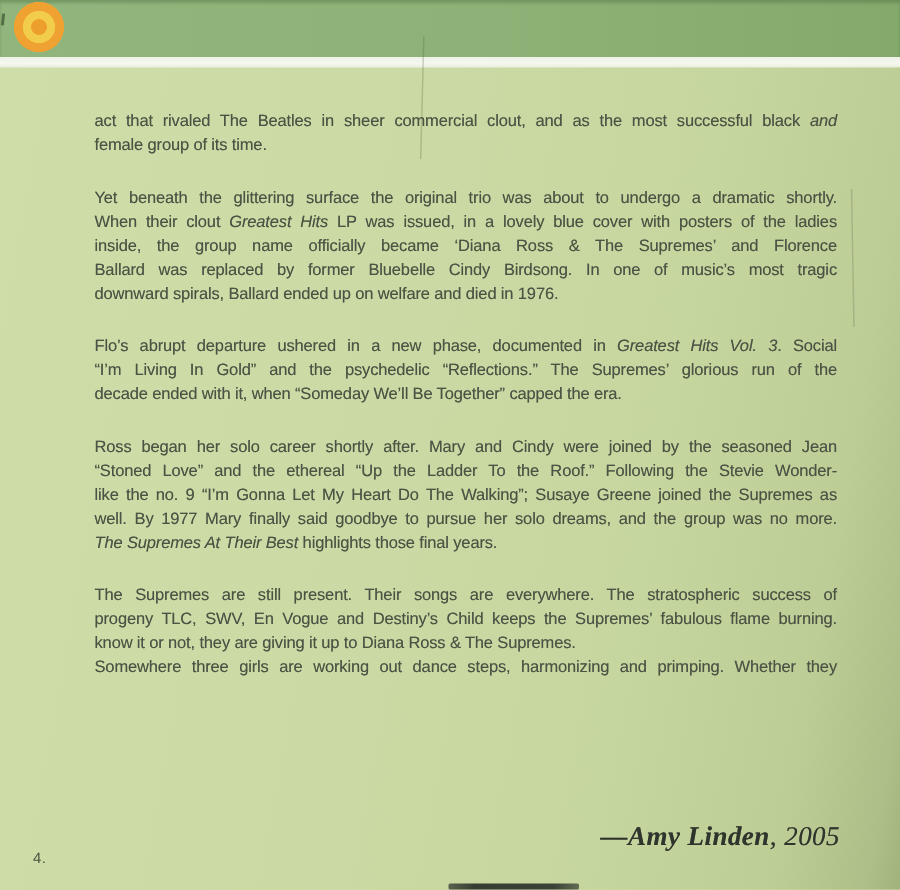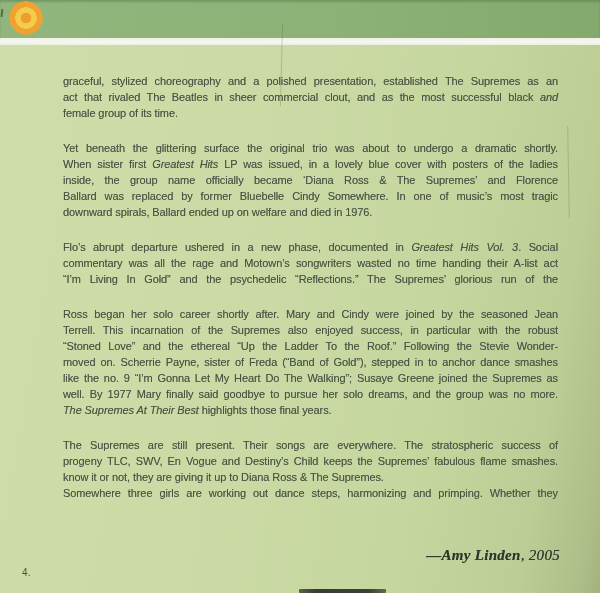--- a/index.html
+++ b/index.html
@@ -50,21 +50,21 @@
   .para:last-child{margin-bottom:0;}
   .tline{
     height:16px;line-height:16px;
     text-align:justify;text-align-last:justify;white-space:nowrap;
   }
   .tline-last{text-align-last:left;}
   .it{font-style:italic;}
   .byline{
     position:absolute;top:547px;right:40px;
     font-family:"Liberation Serif",serif;font-style:italic;
-    font-size:15px;color:#2f352c;letter-spacing:.3px;
+    font-size:18px;color:#2f352c;letter-spacing:.3px;
     text-shadow:0 0 .4px rgba(47,53,44,.6);
   }
   .byline-name{font-weight:bold;}
   .page-number{
     position:absolute;left:22px;top:567px;
     font-size:10px;color:#49523f;letter-spacing:.2px;
   }
   .bottom-bar{
     position:absolute;left:299px;top:589px;width:87px;height:4px;
     background:linear-gradient(to right,rgba(50,58,46,.75),#363d33 20%,#3a4136 80%,rgba(55,62,50,.7));
@@ -77,48 +77,45 @@
 <div class="page">
   <div class="top-band"></div>
   <div class="white-stripe"></div>
   <div class="logo"></div>
   <div class="corner-mark"></div>
   <div class="scratch1"></div>
   <div class="scratch2"></div>
 
   <div class="text-block">
       <div class="para">
-        <div class="tline"><span>graceful, stylized choreography and a polished presentation, established The Supremes as an</span></div>
         <div class="tline"><span>act that rivaled The Beatles in sheer commercial clout, and as the most successful black </span><span class="it">and</span></div>
         <div class="tline tline-last"><span>female group of its time.</span></div>
       </div>
       <div class="para">
         <div class="tline"><span>Yet beneath the glittering surface the original trio was about to undergo a dramatic shortly.</span></div>
-        <div class="tline"><span>When sister first </span><span class="it">Greatest Hits</span><span> LP was issued, in a lovely blue cover with posters of the ladies</span></div>
+        <div class="tline"><span>When their clout </span><span class="it">Greatest Hits</span><span> LP was issued, in a lovely blue cover with posters of the ladies</span></div>
         <div class="tline"><span>inside, the group name officially became ‘Diana Ross &amp; The Supremes’ and Florence</span></div>
-        <div class="tline"><span>Ballard was replaced by former Bluebelle Cindy Somewhere. In one of music’s most tragic</span></div>
+        <div class="tline"><span>Ballard was replaced by former Bluebelle Cindy Birdsong. In one of music’s most tragic</span></div>
         <div class="tline tline-last"><span>downward spirals, Ballard ended up on welfare and died in 1976.</span></div>
       </div>
       <div class="para">
         <div class="tline"><span>Flo’s abrupt departure ushered in a new phase, documented in </span><span class="it">Greatest Hits Vol. 3</span><span>. Social</span></div>
-        <div class="tline"><span>commentary was all the rage and Motown’s songwriters wasted no time handing their A-list act</span></div>
         <div class="tline"><span>“I’m Living In Gold” and the psychedelic “Reflections.” The Supremes’ glorious run of the</span></div>
+        <div class="tline tline-last"><span>decade ended with it, when “Someday We’ll Be Together” capped the era.</span></div>
       </div>
       <div class="para">
         <div class="tline"><span>Ross began her solo career shortly after. Mary and Cindy were joined by the seasoned Jean</span></div>
-        <div class="tline"><span>Terrell. This incarnation of the Supremes also enjoyed success, in particular with the robust</span></div>
         <div class="tline"><span>“Stoned Love” and the ethereal “Up the Ladder To the Roof.” Following the Stevie Wonder-</span></div>
-        <div class="tline"><span>moved on. Scherrie Payne, sister of Freda (“Band of Gold”), stepped in to anchor dance smashes</span></div>
         <div class="tline"><span>like the no. 9 “I’m Gonna Let My Heart Do The Walking”; Susaye Greene joined the Supremes as</span></div>
         <div class="tline"><span>well. By 1977 Mary finally said goodbye to pursue her solo dreams, and the group was no more.</span></div>
         <div class="tline tline-last"><span class="it">The Supremes At Their Best</span><span> highlights those final years.</span></div>
       </div>
       <div class="para">
         <div class="tline"><span>The Supremes are still present. Their songs are everywhere. The stratospheric success of</span></div>
-        <div class="tline"><span>progeny TLC, SWV, En Vogue and Destiny’s Child keeps the Supremes’ fabulous flame smashes.</span></div>
+        <div class="tline"><span>progeny TLC, SWV, En Vogue and Destiny’s Child keeps the Supremes’ fabulous flame burning.</span></div>
         <div class="tline tline-last"><span>know it or not, they are giving it up to Diana Ross &amp; The Supremes.</span></div>
         <div class="tline"><span>Somewhere three girls are working out dance steps, harmonizing and primping. Whether they</span></div>
       </div>
     </div>
 
   <div class="byline"><span class="byline-name">—Amy Linden</span><span class="byline-year">, 2005</span></div>
 
   <div class="page-number">4.</div>
   <div class="bottom-bar"></div>
 </div>

